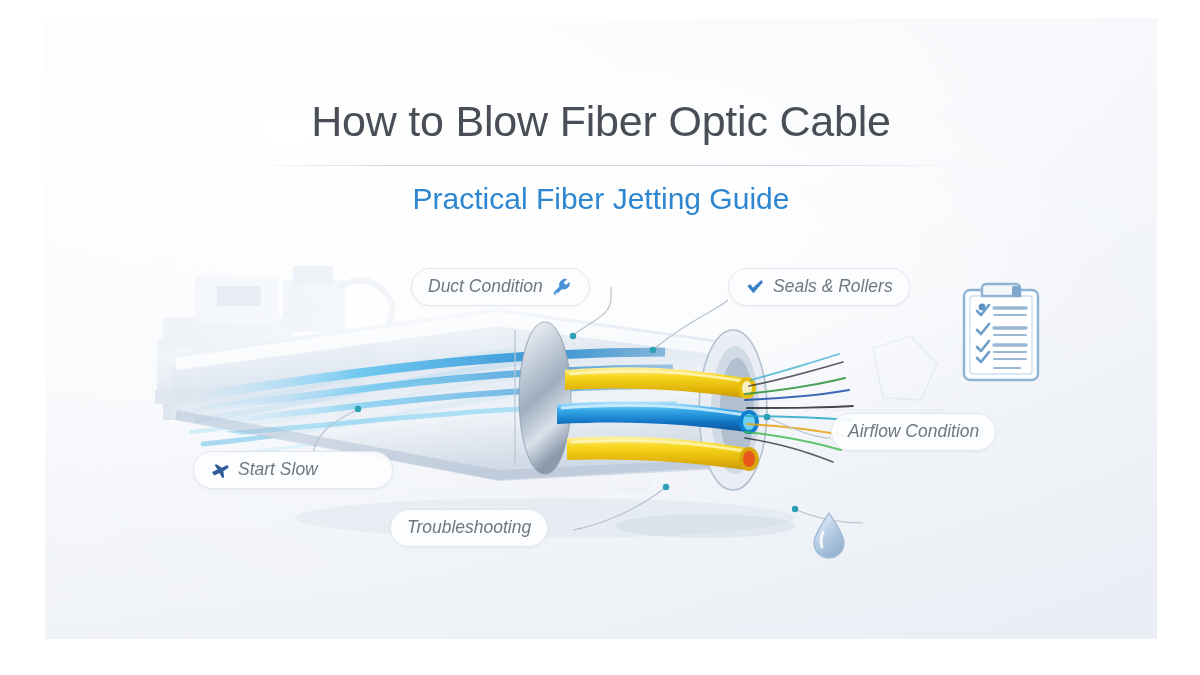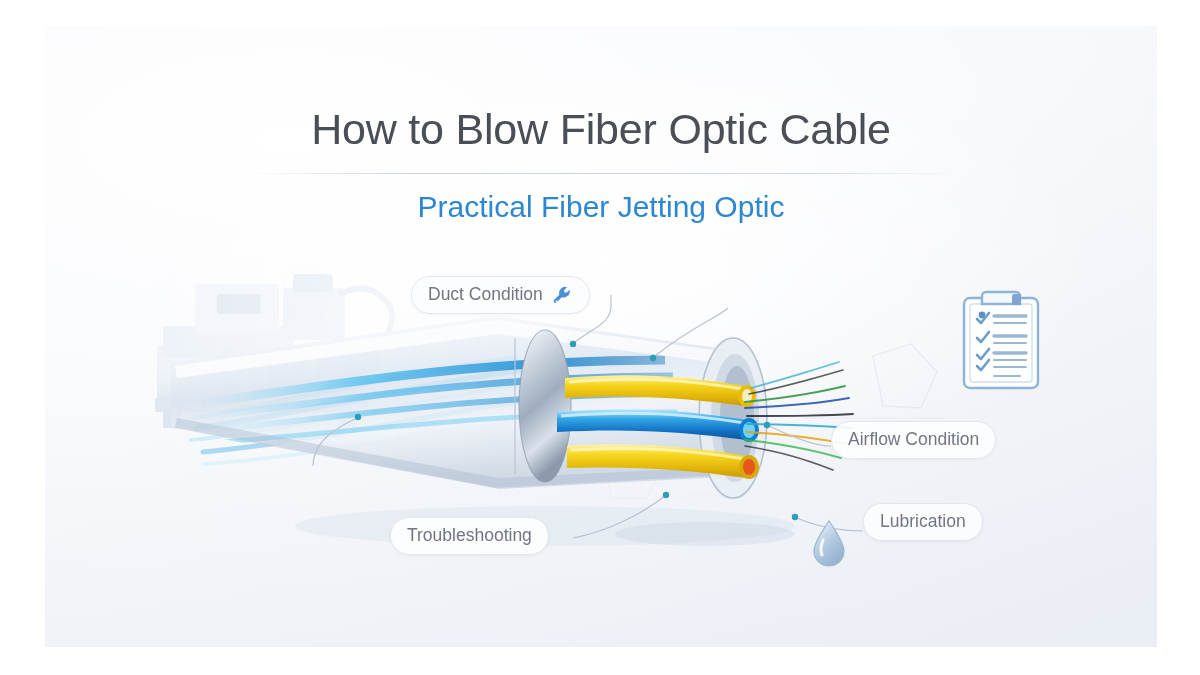--- a/index.html
+++ b/index.html
@@ -16,21 +16,21 @@
     position: relative;
     width: 1200px;
     height: 675px;
     background: #ffffff;
   }
 
   
   #slide {
     position: absolute;
     left: 45px;
-    top: 26px;
+    top: 18px;
     width: 1112px;
     height: 621px;
     background:
       radial-gradient(120% 90% at 22% 18%, #ffffff 0%, #fafbfd 42%, #f2f4f8 100%);
     overflow: hidden;
   }
 
   
   .paper-shade {
     position: absolute;
@@ -93,21 +93,21 @@
     padding: 0 16px;
     border-radius: 19px;
     background: rgba(252,253,254,0.93);
     border: 1px solid #e2e6ec;
     box-shadow: 0 1px 3px rgba(80,100,130,0.07);
     font-size: 17.5px;
     color: #707780;
     white-space: nowrap;
     box-sizing: border-box;
   }
-  .chip .chip-label { line-height: 1; }
+  .chip .chip-label { line-height: 1; font-style: italic; }
 
   .chip-icon { display: inline-flex; align-items: center; }
 
   
   #clipboard { position: absolute; left: 915px; top: 262px; }
 
   
   #droplet { position: absolute; left: 764px; top: 492px; }
 </style>
 </head>
@@ -287,43 +287,58 @@
         <circle cx="608" cy="332" r="3.2" fill="#2a9fb5"></circle>
         <circle cx="722" cy="399" r="3.2" fill="#2a9fb5"></circle>
         <circle cx="750" cy="491" r="3.2" fill="#2a9fb5"></circle>
         <circle cx="313" cy="391" r="3.2" fill="#2a9fb5"></circle>
         <circle cx="621" cy="469" r="3.2" fill="#2a9fb5"></circle>
       </g>
     </svg>
 
     <div id="title">How to Blow Fiber Optic Cable</div>
     <div id="divider"></div>
-    <div id="subtitle">Practical Fiber Jetting Optic</div>
+    <div id="subtitle">Practical Fiber Jetting Guide</div>
 
     <div class="chip" style="left:366px; top:250px;">
       <span class="chip-label">Duct Condition</span>
       <span class="chip-icon">
         <svg width="22" height="22" viewBox="0 0 24 24">
           <path d="M20.2 4.4 L16.6 8 L14.4 7.4 L13.8 5.2 L17.4 1.6
                    a7 7 0 0 0 -8.9 8.6 L2.4 16.3 a2 2 0 0 0 2.8 2.8 l6.1 -6.1
                    a7 7 0 0 0 8.9 -8.6 Z" fill="#4a90d9" transform="translate(1,2) scale(0.95)"></path>
           <circle cx="6" cy="19" r="1.1" fill="#ffffff"></circle>
         </svg>
       </span>
     </div>
 
+    <div class="chip" style="left:683px; top:250px;">
+      <span class="chip-icon">
+        <svg width="20" height="20" viewBox="0 0 24 24">
+          <path d="M3 11 L6 8.5 L9.6 13 L19.5 3.5 L21.5 6.3 L10 19.5 Z" fill="#3a7fc4"></path>
+        </svg>
+      </span>
+      <span class="chip-label">Seals &amp; Rollers</span>
+    </div>
 
     <div class="chip" style="left:786px; top:395px;">
       <span class="chip-label">Airflow Condition</span>
     </div>
 
-    <div class="chip" style="left:818px; top:477px;">
-      <span class="chip-label">Lubrication</span>
-    </div>
-
+
+    <div class="chip" style="left:148px; top:433px; width:200px;">
+      <span class="chip-icon">
+        <svg width="20" height="20" viewBox="0 0 24 24">
+          <path d="M2.5 14.5 L9 11.5 L5.5 6 L8 5 L14 9.2 L20 6.4
+                   a1.9 1.9 0 0 1 1.6 3.3 L16 13.6 L17 21 L14.8 21.7
+                   L11.4 15.6 L5 18.6 Z" fill="#2f5c96"></path>
+        </svg>
+      </span>
+      <span class="chip-label">Start Slow</span>
+    </div>
 
     <div class="chip" style="left:345px; top:491px;justify-content:flex-end;">
       <span class="chip-label">Troubleshooting</span>
     </div>
 
     <div id="clipboard">
       <svg width="82" height="104" viewBox="0 0 82 104">
         <rect x="4" y="10" width="74" height="90" rx="6" fill="#fbfdff" stroke="#8fb3d4" stroke-width="2.4"></rect>
         <rect x="10" y="16" width="62" height="78" rx="3" fill="#ffffff" stroke="#cfe0ee" stroke-width="1.4"></rect>
         <path d="M26 4 h30 a4 4 0 0 1 4 4 v8 h-38 v-8 a4 4 0 0 1 4 -4 z" fill="#f4f8fc" stroke="#8fb3d4" stroke-width="2.4"></path>

